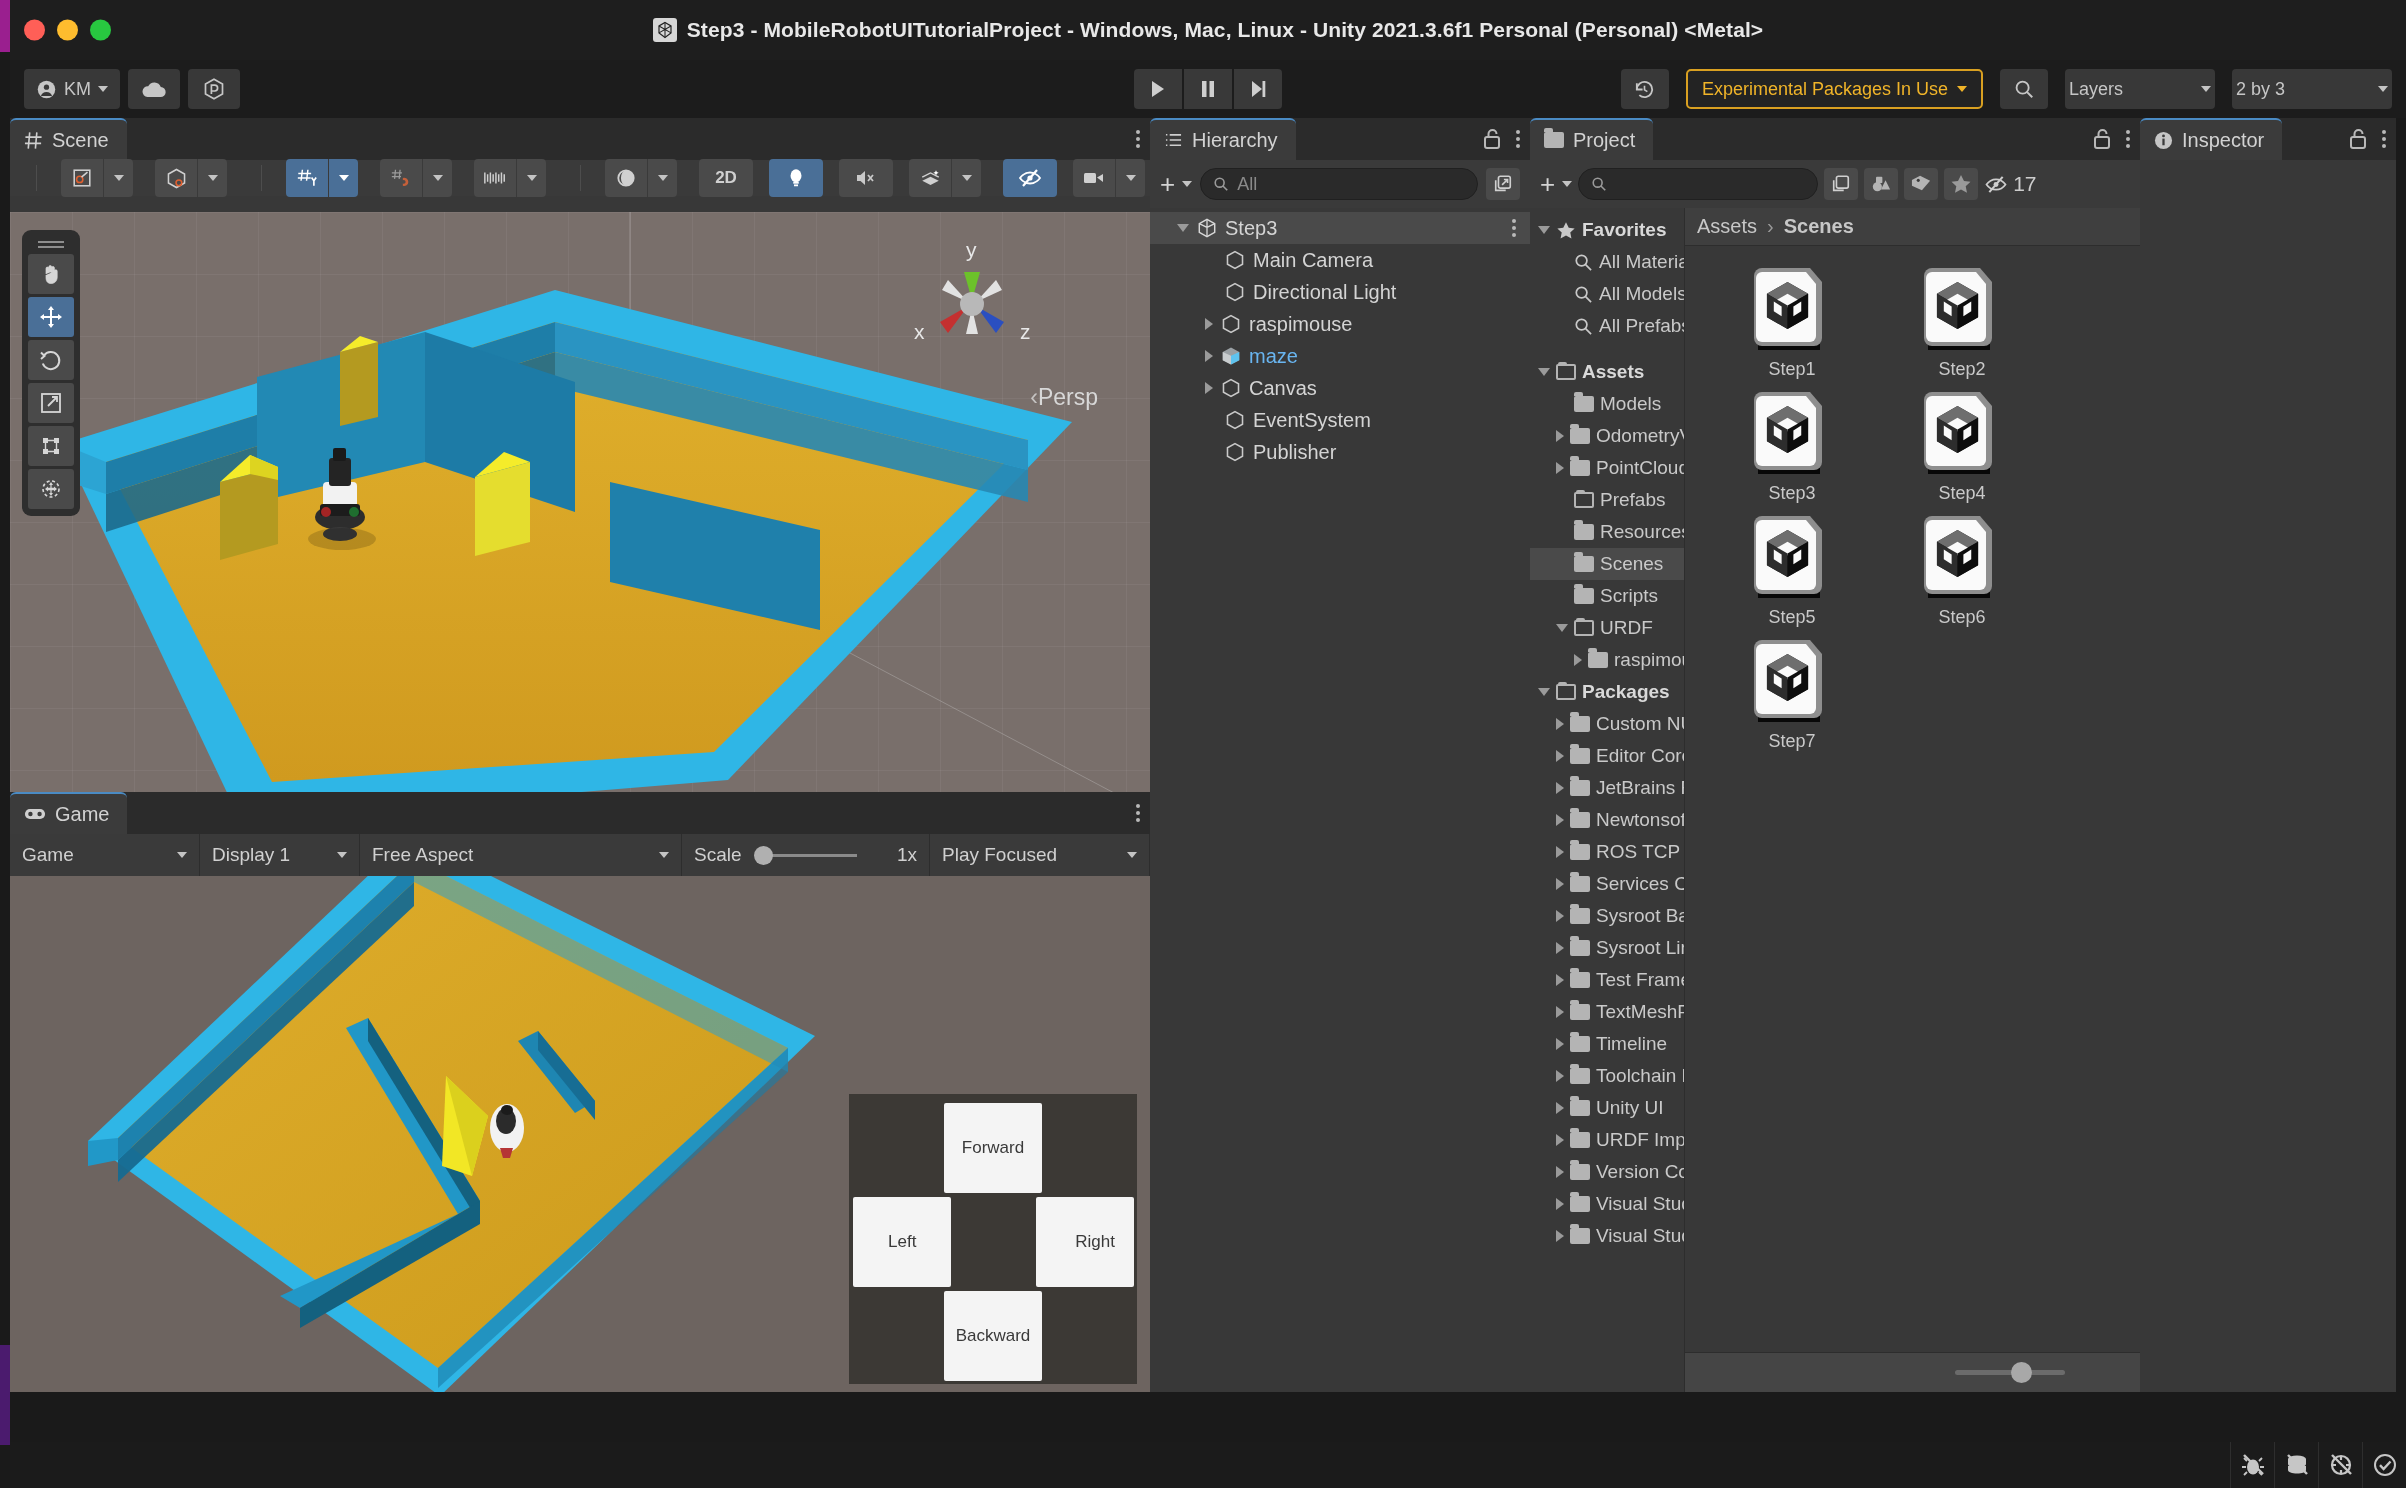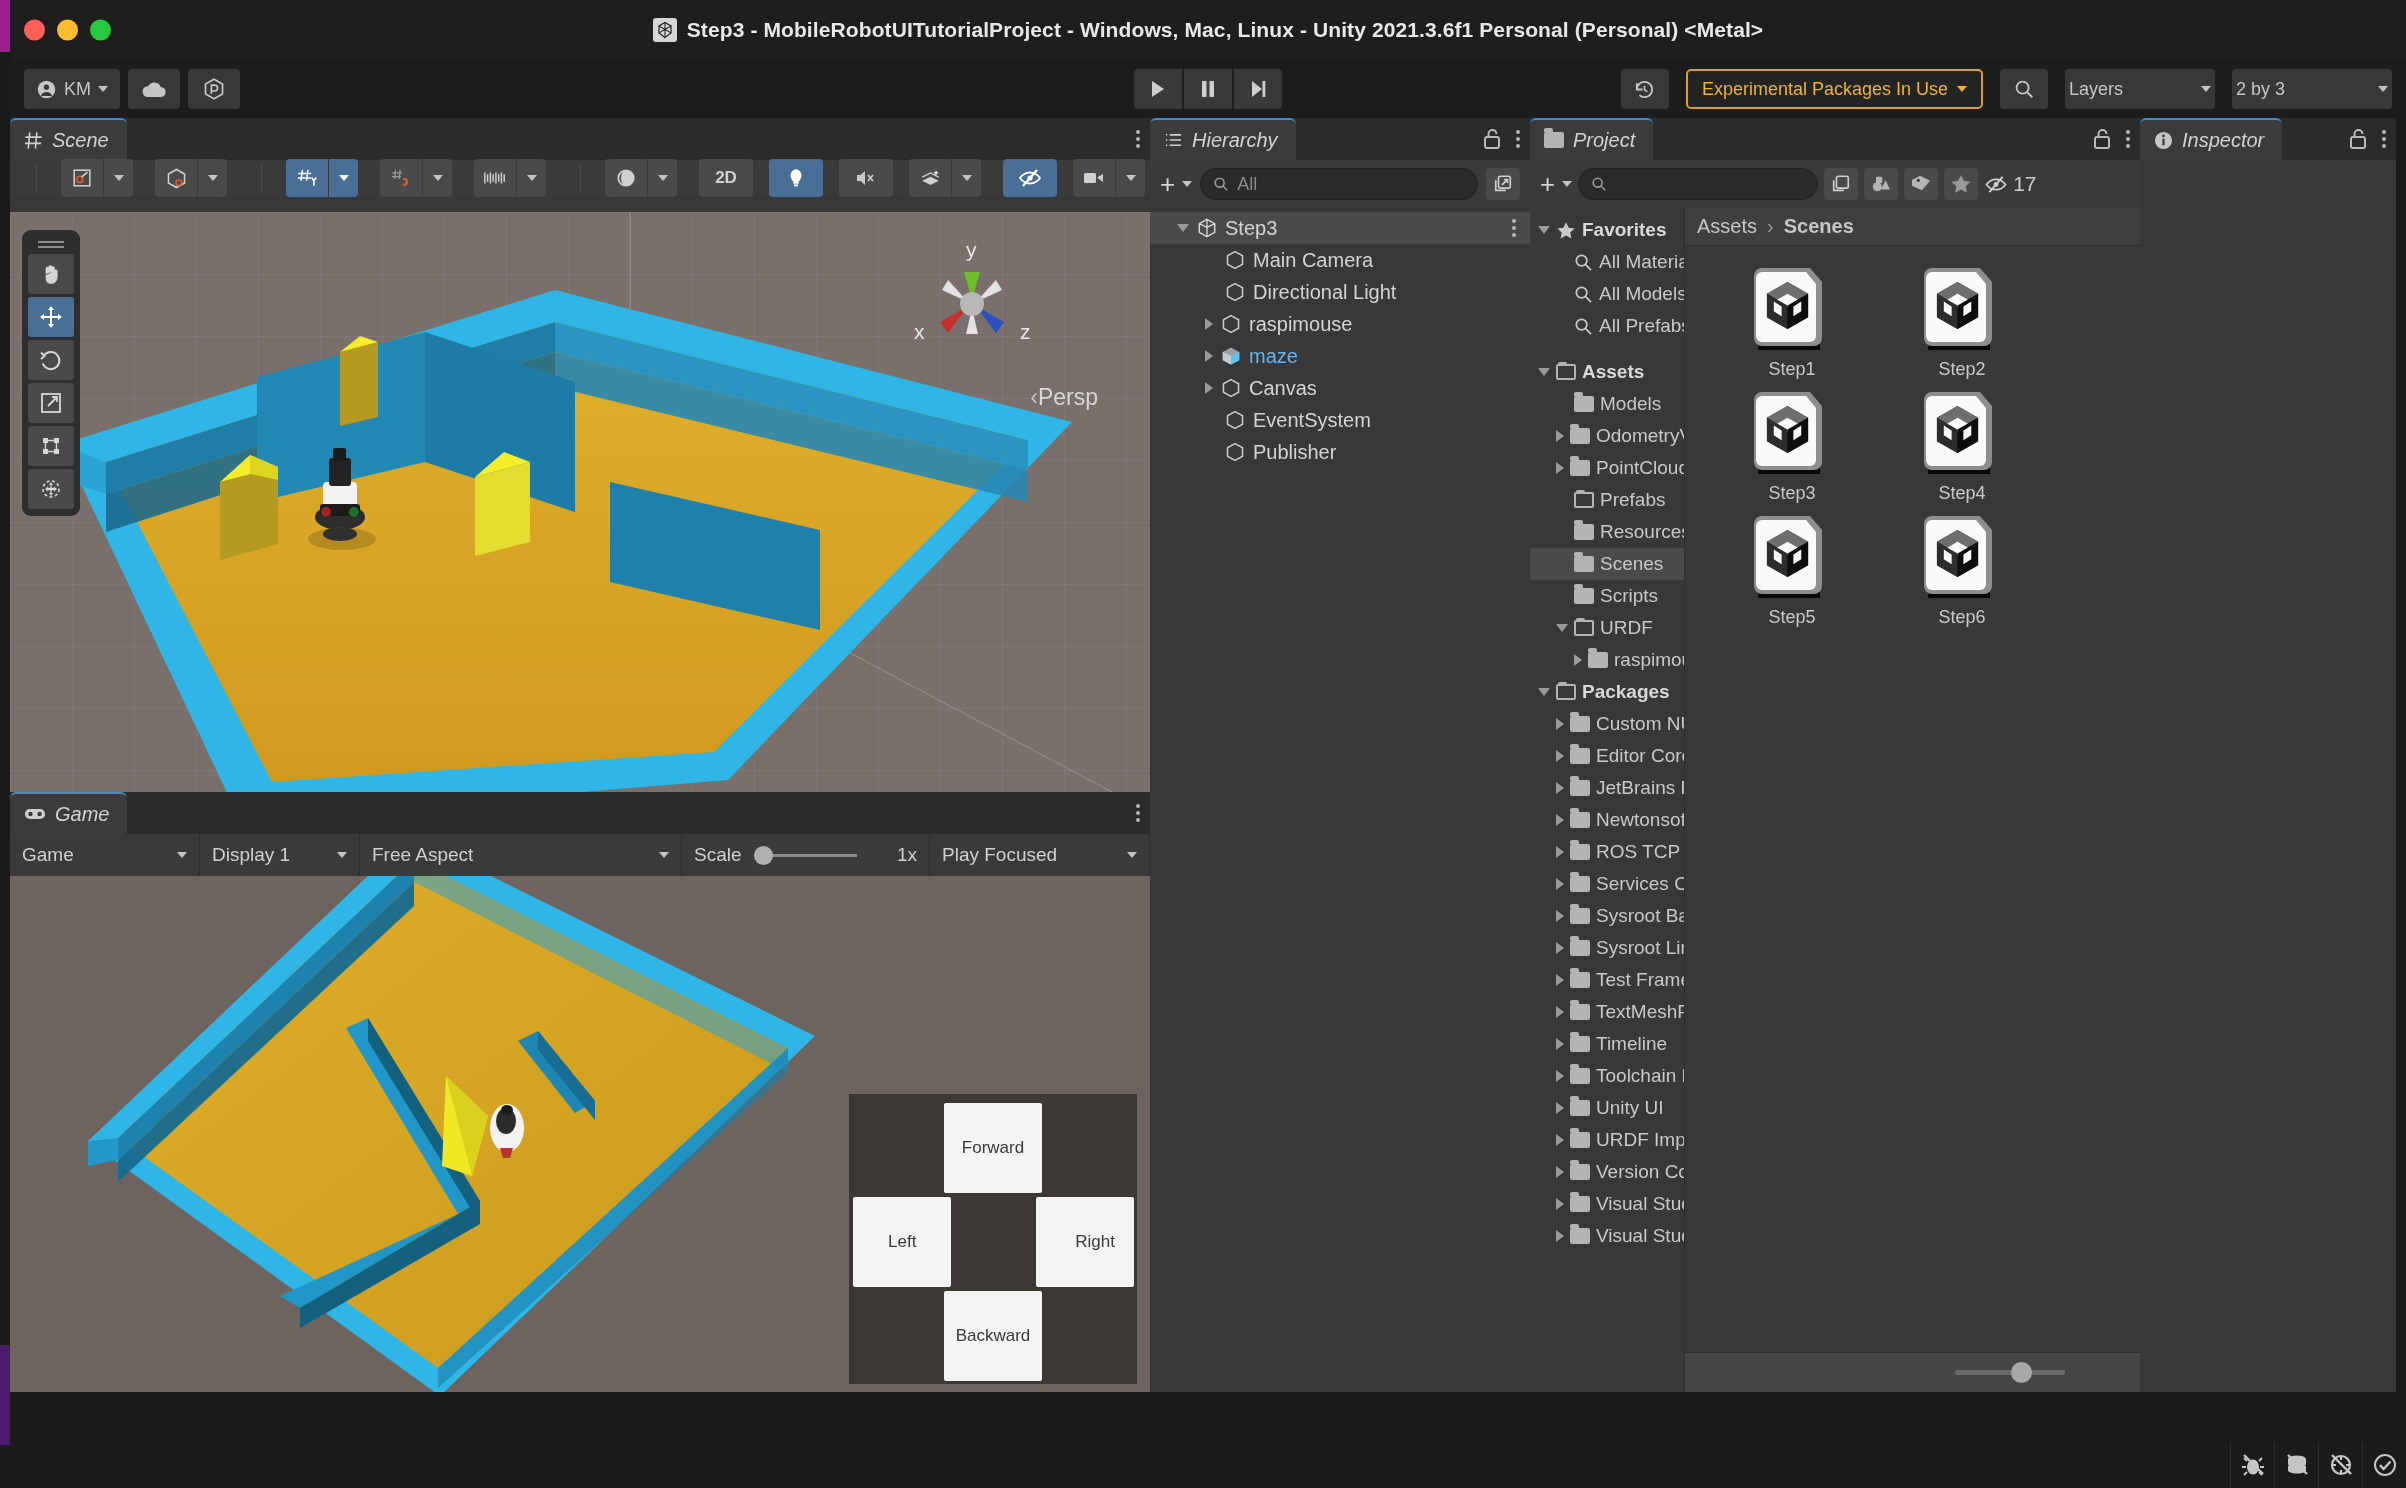--- a/index.html
+++ b/index.html
@@ -45,21 +45,21 @@
   .tb-drop{height:40px;background:#383838;border-radius:4px;display:flex;align-items:center;
      justify-content:space-between;color:#c6c6c6;font-size:18px;padding:0 4px;}
   #layers-drop{width:150px;}
   #layout-drop{width:160px;}
 
   
   .panel{position:absolute;background:#383838;}
   .tabbar{height:42px;background:#2b2b2b;position:relative;}
   .tab{position:absolute;left:0;top:0;height:42px;background:#3b3b3b;border-top:2px solid #4a8bc4;
        display:flex;align-items:center;gap:9px;padding:0 18px 0 14px;border-radius:6px 6px 0 0;}
-  .tab-label{color:#d2d2d2;font-size:20px;font-style:italic;}
+  .tab-label{color:#d2d2d2;font-size:20px;}
   .tab-right{position:absolute;right:10px;top:0;height:42px;display:flex;align-items:center;gap:14px;}
   .kebab{display:flex;flex-direction:column;gap:3px;align-items:center;}
   .kebab i{width:4px;height:4px;border-radius:50%;background:#b9b9b9;display:block;}
 
   
   #scene-panel{left:10px;top:118px;width:1140px;height:674px;}
   #scene-toolbar{position:absolute;left:0;top:42px;width:100%;height:36px;background:#3a3a3a;
       display:flex;align-items:center;padding:0 14px;gap:12px;}
   .sep{width:2px;height:26px;background:#2d2d2d;margin:0 12px;border-left:1px solid #4d4d4d;}
   .stb{height:38px;min-width:42px;background:#4a4a4a;border-radius:4px;display:flex;
@@ -1120,20 +1120,37 @@
                   <path d="M24 2 L45 14 L24 26 L3 14z" fill="#6e6e6e"></path>
                   <path d="M24 14 L36 21 L24 28 L12 21z" fill="#fafafa"></path>
                   <path d="M3 14 L24 26 v24 L3 38z" fill="#2d2d2d"></path>
                   <path d="M10 22 L18 27 v10 l-8-5z" fill="#fafafa"></path>
                   <path d="M45 14 L24 26 v24 l21-12z" fill="#0d0d0d"></path>
                   <path d="M38 22 L30 27 v10 l8-5z" fill="#fafafa"></path>
                 </g>
               </svg>
               <span class="asset-name">Step6</span>
             </div>
+            <div class="asset">
+              <svg width="88" height="92" viewBox="0 0 88 92">
+                <path d="M10 70 h62 v16 h-62z" fill="#000" opacity=".85"></path>
+                <path d="M62 4 H14 a8 8 0 0 0 -8 8 v62 a8 8 0 0 0 8 8 h52 a8 8 0 0 0 8 -8 V18 z" fill="#8e8e8e"></path>
+                <path d="M58 8 H14 a6 6 0 0 0 -6 6 v58 a6 6 0 0 0 6 6 h48 a6 6 0 0 0 6 -6 V20 z" fill="#fafafa"></path>
+                <g transform="translate(16,16) scale(0.98)">
+                  <path d="M24 2 L45 14 v24 L24 50 L3 38 V14z" fill="#1a1a1a"></path>
+                  <path d="M24 2 L45 14 L24 26 L3 14z" fill="#6e6e6e"></path>
+                  <path d="M24 14 L36 21 L24 28 L12 21z" fill="#fafafa"></path>
+                  <path d="M3 14 L24 26 v24 L3 38z" fill="#2d2d2d"></path>
+                  <path d="M10 22 L18 27 v10 l-8-5z" fill="#fafafa"></path>
+                  <path d="M45 14 L24 26 v24 l21-12z" fill="#0d0d0d"></path>
+                  <path d="M38 22 L30 27 v10 l8-5z" fill="#fafafa"></path>
+                </g>
+              </svg>
+              <span class="asset-name">Step7</span>
+            </div>
           </div>
         <div id="proj-slider">
           <span class="slider-track">
             <span class="slider-knob" style="left:56px;"></span>
           </span>
         </div>
       </div>
     </div>
   </div>
 

